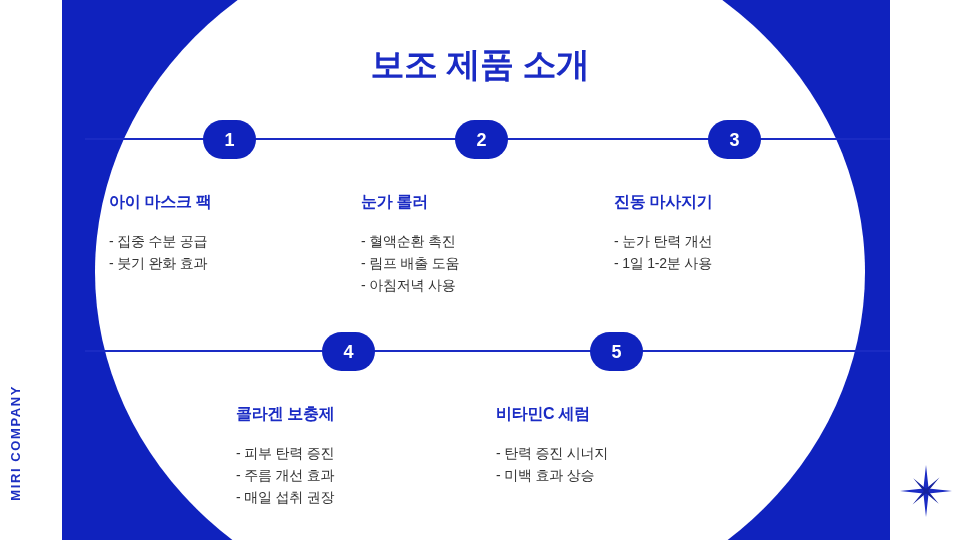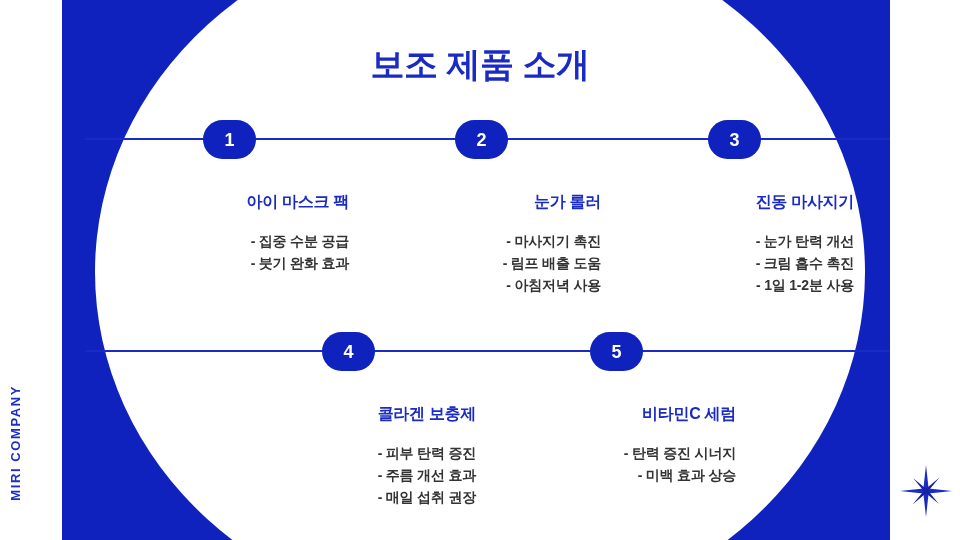--- a/index.html
+++ b/index.html
@@ -133,33 +133,33 @@
     width: 960px;
   }
   .items-1 { top: 192px; }
   .items-2 { top: 404px; }
 
   .item {
     position: absolute;
     top: 0;
     width: 240px;
     margin-left: -120px;
-    text-align: right;
+    text-align: left;
   }
   .item-title {
     color: #1A2BC4;
     font-size: 16px;
     font-weight: 700;
     letter-spacing: -0.3px;
     margin-bottom: 17px;
   }
   .item-line {
     color: #333333;
     font-size: 14px;
-    font-weight: 700;
+    font-weight: 400;
     line-height: 22px;
     letter-spacing: -0.2px;
   }
 </style>
 </head>
 <body>
 
 <div id="slide">
 
   <div class="bg-layer">
@@ -186,28 +186,27 @@
     </div>
 
     <div class="items items-1">
       <div class="item" style="left:229px">
         <div class="item-title">아이 마스크 팩</div>
         <div class="item-line">- 집중 수분 공급</div>
         <div class="item-line">- 붓기 완화 효과</div>
       </div>
       <div class="item" style="left:481px">
         <div class="item-title">눈가 롤러</div>
-        <div class="item-line">- 마사지기 촉진</div>
+        <div class="item-line">- 혈액순환 촉진</div>
         <div class="item-line">- 림프 배출 도움</div>
         <div class="item-line">- 아침저녁 사용</div>
       </div>
       <div class="item" style="left:734px">
         <div class="item-title">진동 마사지기</div>
         <div class="item-line">- 눈가 탄력 개선</div>
-        <div class="item-line">- 크림 흡수 촉진</div>
         <div class="item-line">- 1일 1-2분 사용</div>
       </div>
     </div>
 
     <div class="row row-2">
       <div class="rail"></div>
       <div class="badge" style="left:348px">4</div>
       <div class="badge" style="left:616px">5</div>
     </div>
 

